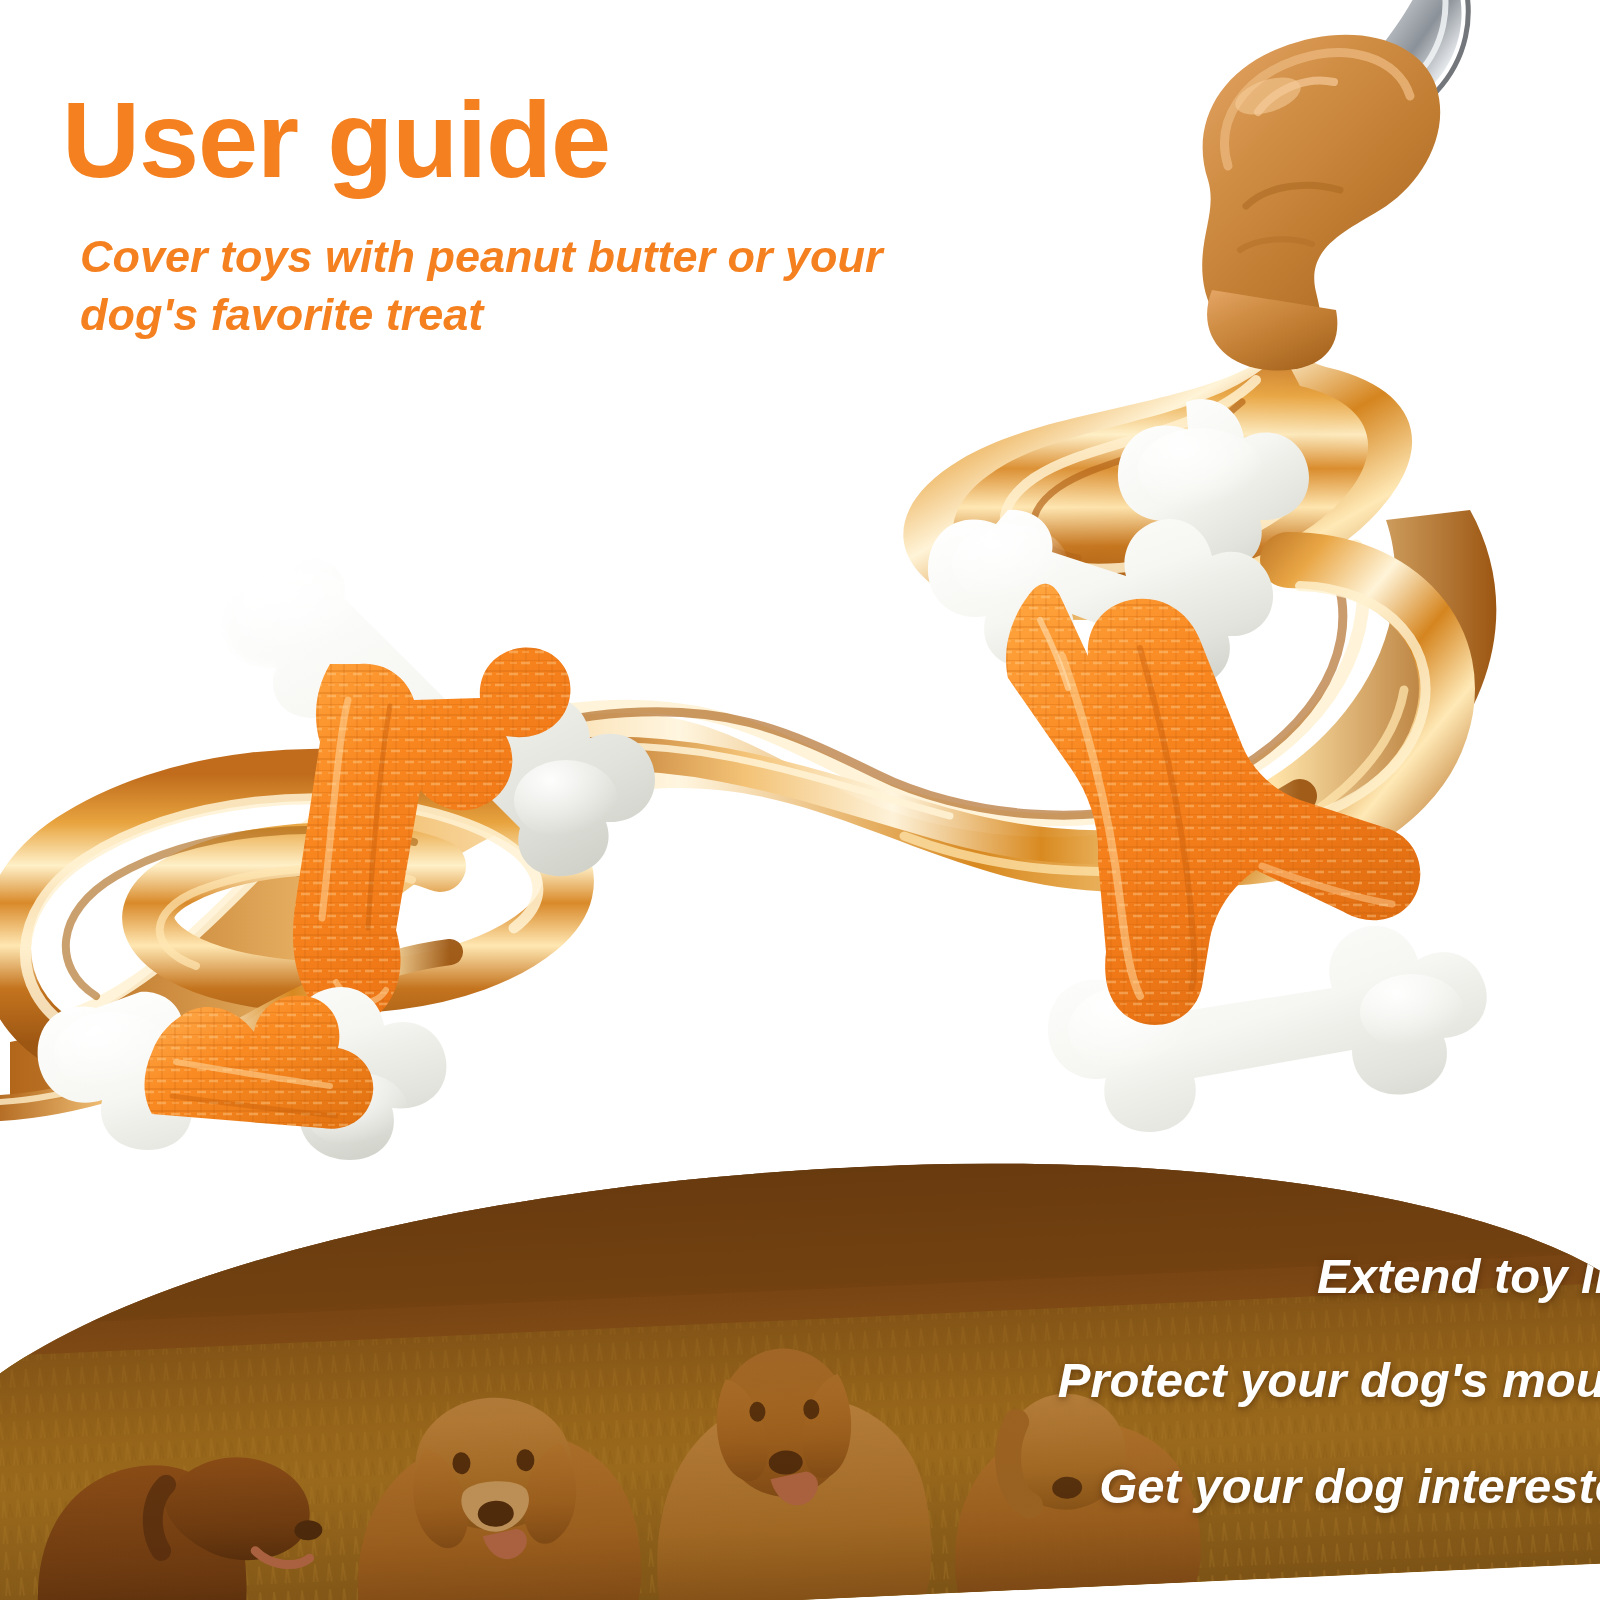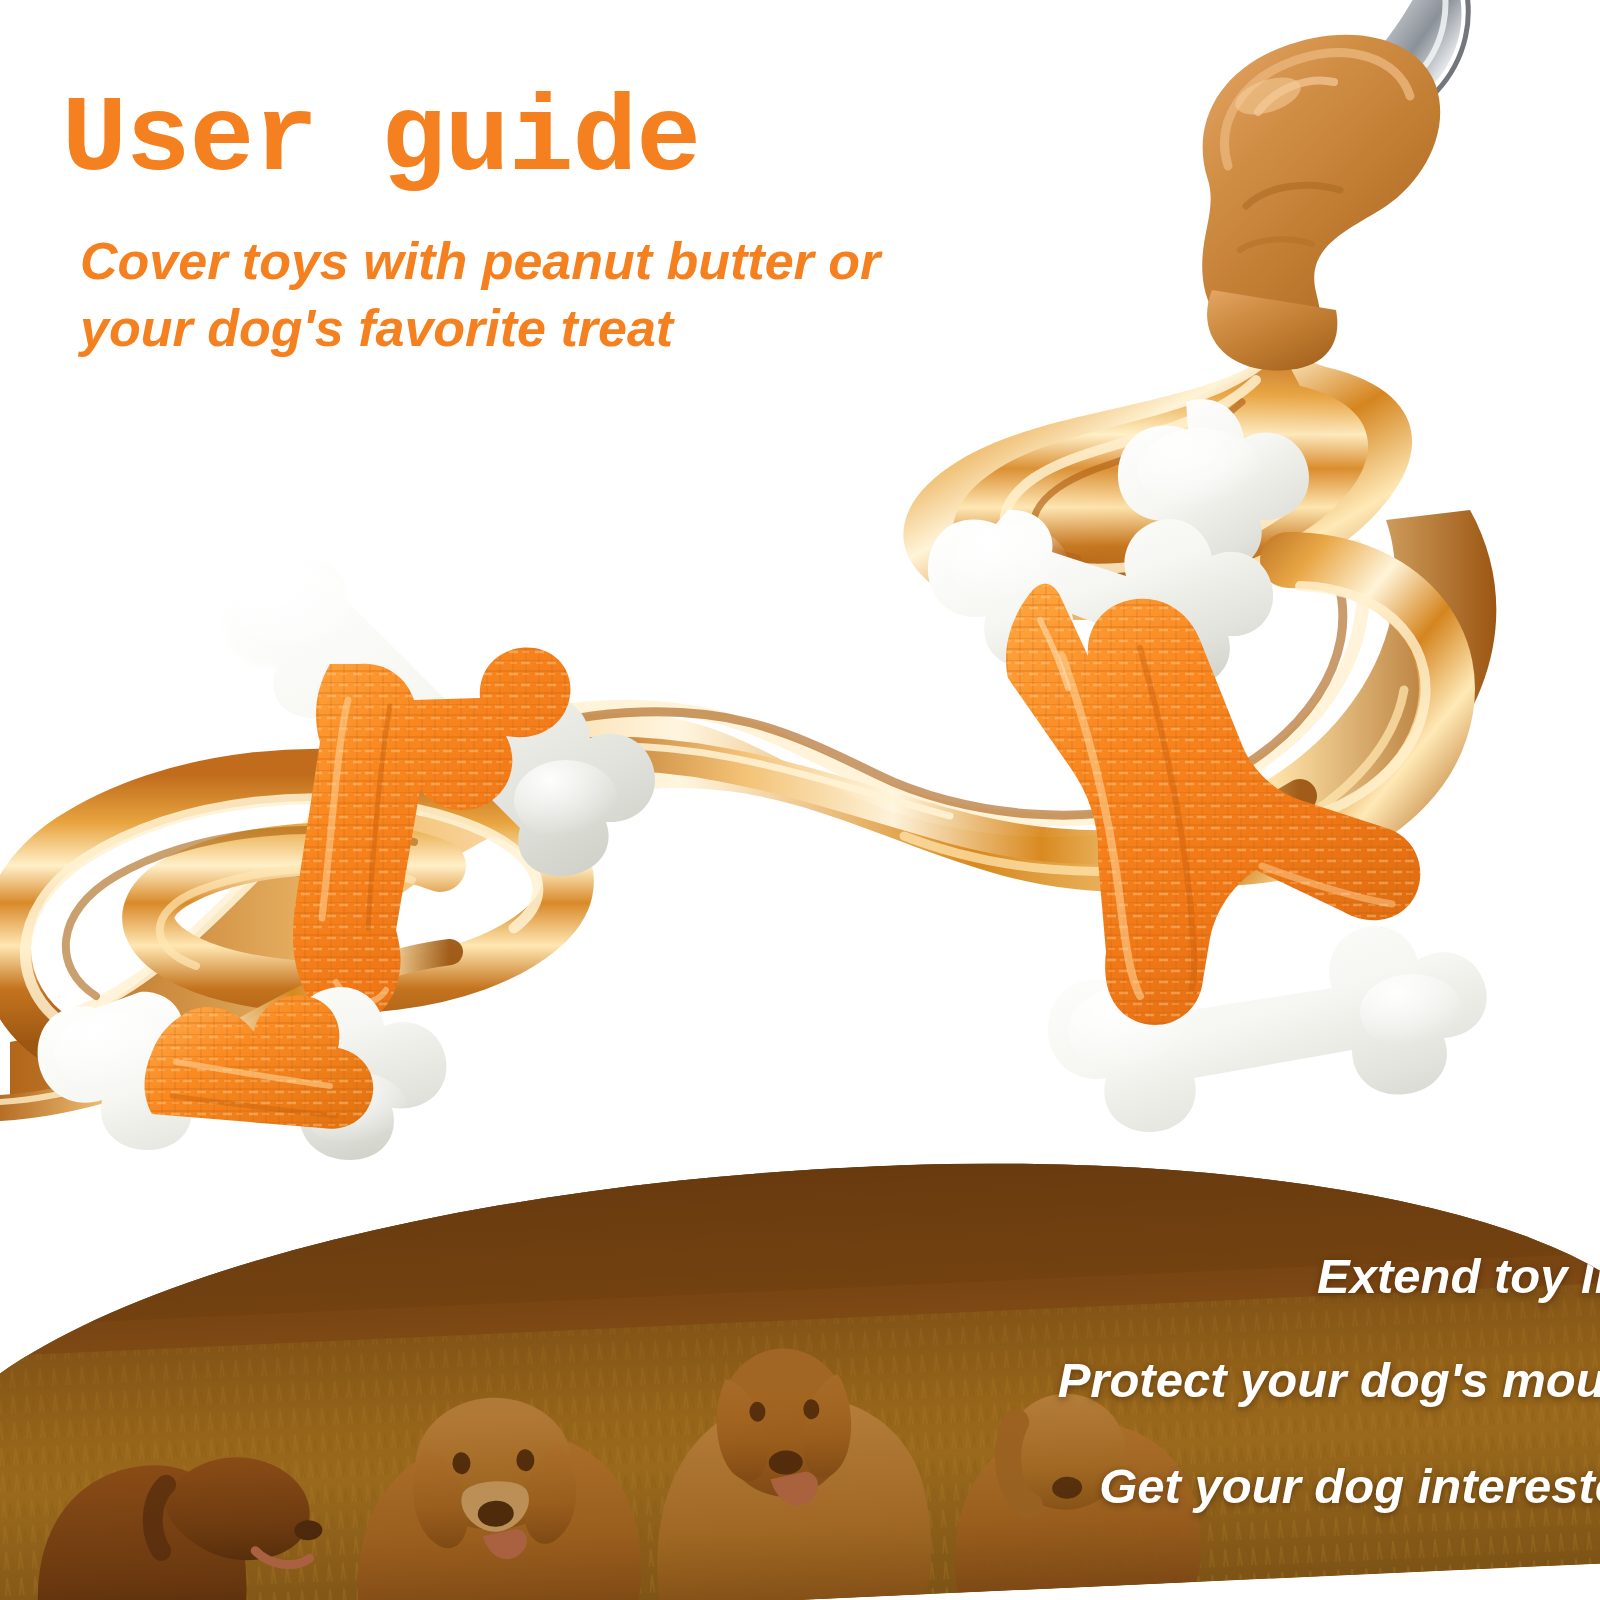--- a/index.html
+++ b/index.html
@@ -17,35 +17,35 @@
   }
 
   
   #headline-block {
     position: absolute;
     left: 62px;
     top: 86px;
     width: 960px;
   }
   #page-title {
-    font-family: Liberation Mono, monospace;
+    font-family: Liberation Sans, sans-serif;
     font-weight: bold;
     font-size: 108px;
     line-height: 1.0;
     letter-spacing: -1px;
     color: #F5801F;
     margin: 0;
     white-space: nowrap;
   }
   #subtitle {
     margin: 34px 0 0 18px;
     font-family: "Liberation Sans", sans-serif;
     font-weight: bold;
     font-style: italic;
-    font-size: 52px;
+    font-size: 45px;
     line-height: 1.28;
     color: #F5801F;
     max-width: 890px;
   }
 
   
   #artwork {
     position: absolute;
     left: 0;
     top: 0;

